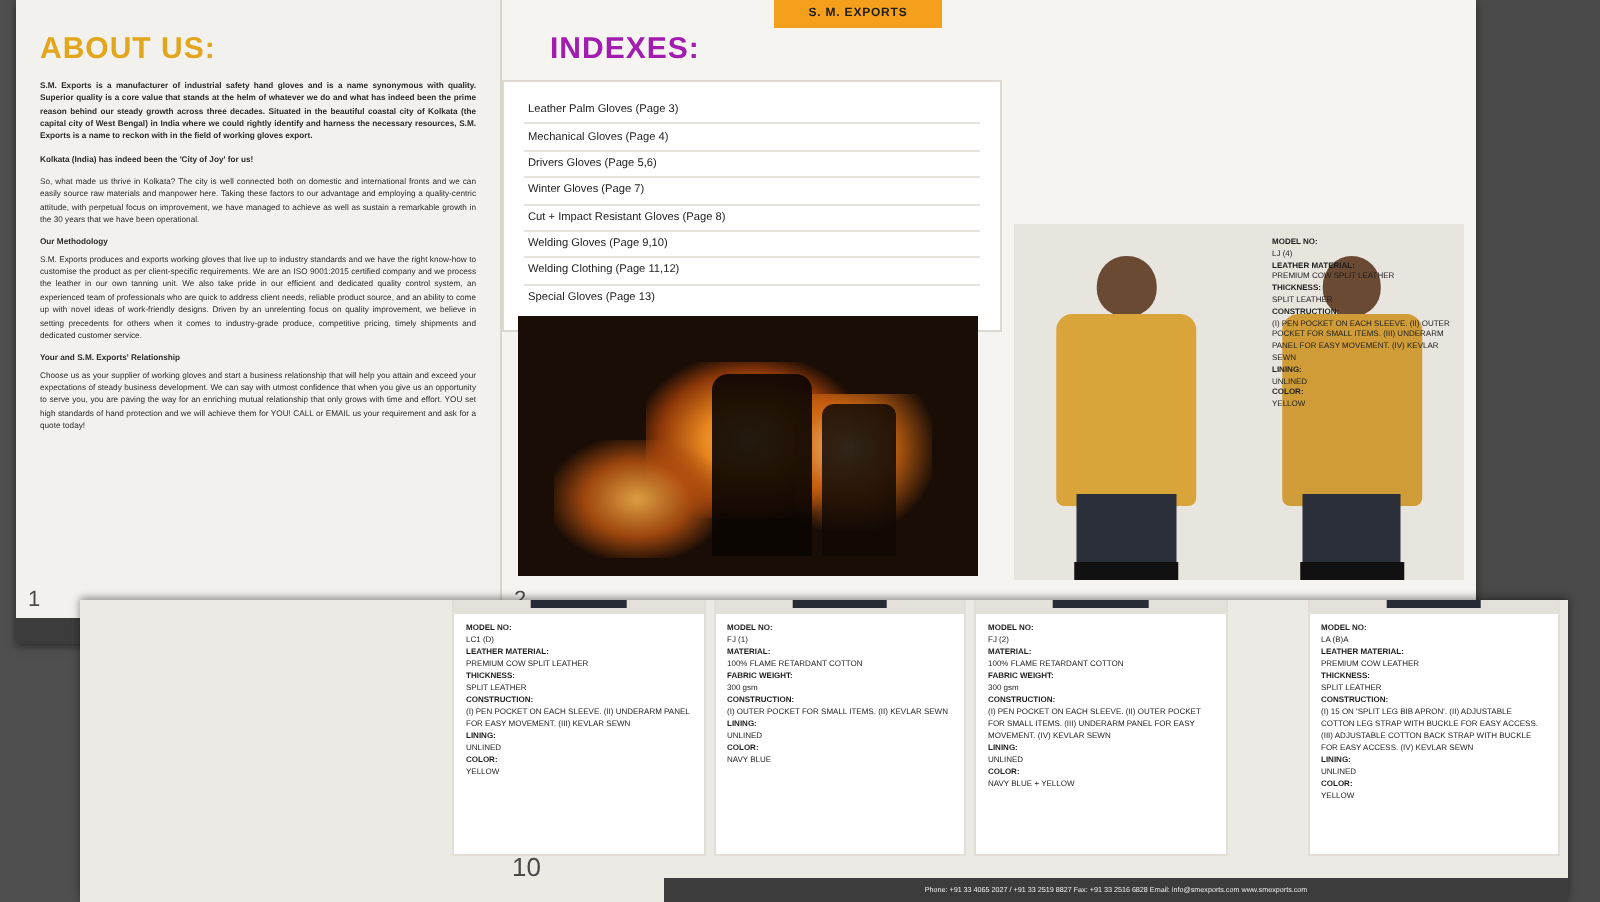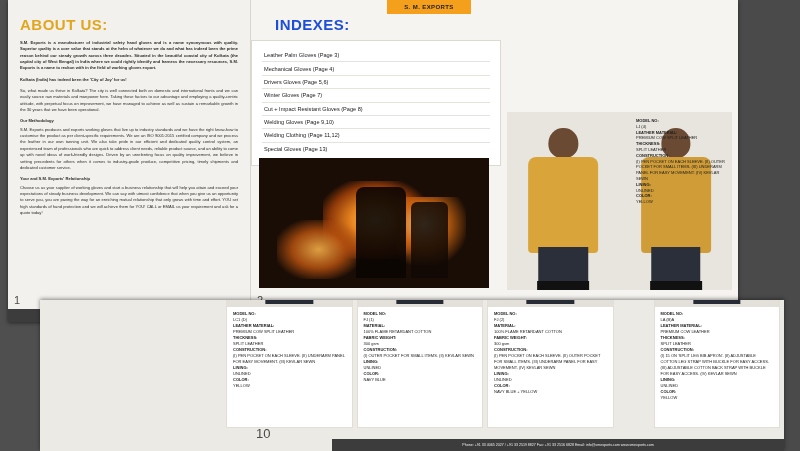--- a/index.html
+++ b/index.html
@@ -47,21 +47,21 @@
     font-size: 4.1px; line-height: 1.55;
     color: #2b2b2b; text-align: justify;
   }
   .about-body p { margin: 0 0 5px 0; }
   .about-body .bold { font-weight: bold; }
   .about-body .sub { font-weight: bold; display: block; margin-bottom: 2px;}
 
   .head-indexes {
     position: absolute; left: 24px; top: 16px;
     font-size: 15px; font-weight: bold; letter-spacing: .5px;
-    color: #1d4ed8;
+    color: #a21caf;
   }
   .index-box {
     position: absolute; left: 0px; top: 40px;
     width: 250px;
     background: #ffffff;
     border: 1px solid #ddd9d1;
     padding: 8px 10px 10px 10px;
   }
   .index-box div {
     font-size: 5.6px; color: #222;

